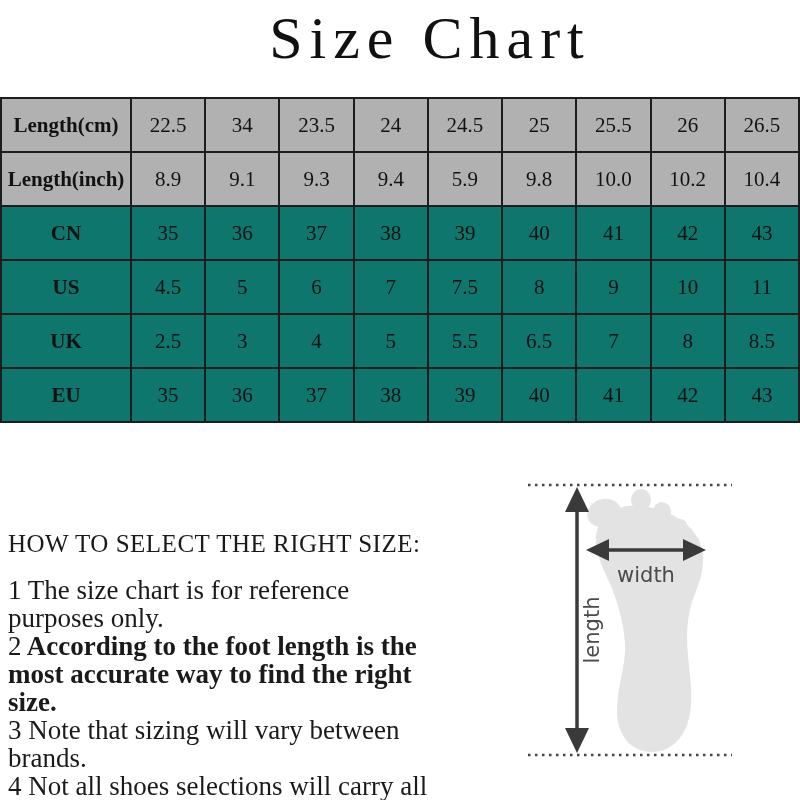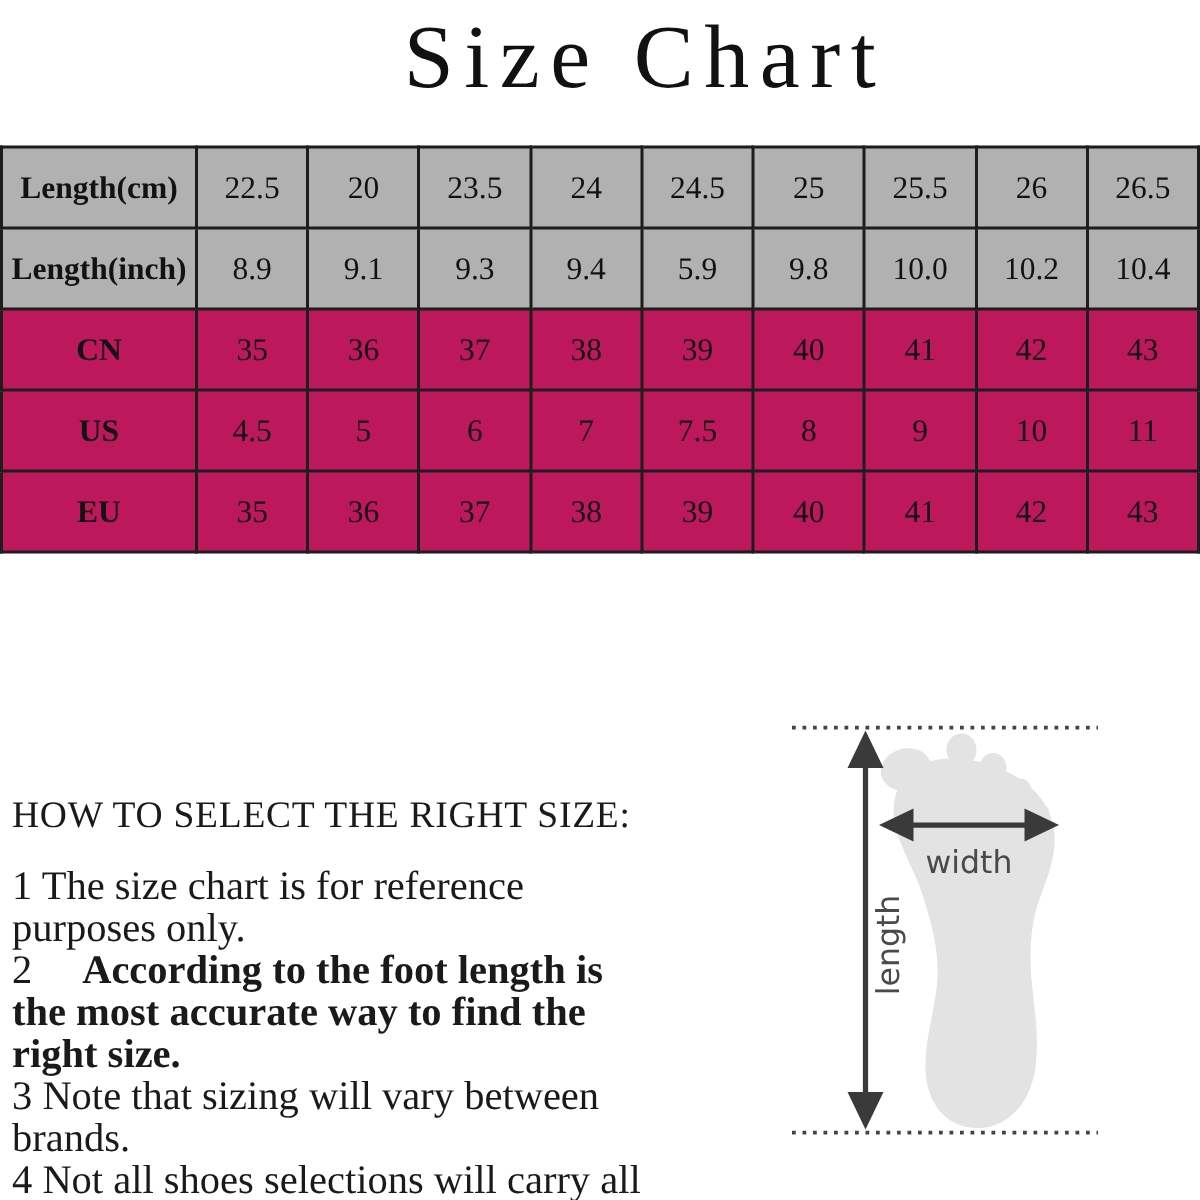--- a/index.html
+++ b/index.html
@@ -12,33 +12,33 @@
     text-align:center; font-size:60px; font-weight:normal; letter-spacing:7px;
     color:#111; white-space:nowrap;padding-left:30px;
   }
   .size-table {
     position:absolute; top:97px; left:0; width:800px;
     border-collapse:collapse; table-layout:fixed;
   }
   .size-table td {
     border:2px solid #1d1d1d; height:52px; padding:0;
     text-align:center; vertical-align:middle;
-    font-size:21px; background:#be185d; color:#121212;
+    font-size:21px; background:#0f766e; color:#121212;
   }
   .size-table td.row-label { font-weight:bold; font-size:21px;margin-top:20px; }
   .size-table col.label-col { width:130px; }
   .size-table tr.header-row td { background:#b1b1b1; }
   .guide { position:absolute; left:8px; top:530px; width:436px; }
   .guide-heading {
     margin:0 0 18px 0; font-size:25px; font-weight:normal;
     letter-spacing:0.5px; color:#1a1a1a; white-space:nowrap;
   }
   .guide-item { font-size:27px; line-height:28px; color:#1a1a1a; }
   .guide-item .num { font-weight:normal; }
-  .guide-item.bold .txt { font-weight:bold;margin-left:28px; }
+  .guide-item.bold .txt { font-weight:bold; }
   .foot-diagram { position:absolute; left:500px; top:460px; width:300px; height:340px; }
   .diagram-label {
     font-family:"DejaVu Sans", sans-serif; font-size:21px; fill:#4a4a4a;
   }
 </style>
 </head>
 <body>
 
 <h1 class="title">Size Chart</h1>
 
@@ -52,21 +52,21 @@
       <col>
       <col>
       <col>
       <col>
       <col>
   </colgroup>
   <tbody id="table-body">
       <tr class="header-row">
         <td class="row-label">Length(cm)</td>
         <td>22.5</td>
-        <td>20</td>
+        <td>34</td>
         <td>23.5</td>
         <td>24</td>
         <td>24.5</td>
         <td>25</td>
         <td>25.5</td>
         <td>26</td>
         <td>26.5</td>
       </tr>
       <tr class="header-row">
         <td class="row-label">Length(inch)</td>
@@ -96,20 +96,32 @@
         <td class="row-label">US</td>
         <td>4.5</td>
         <td>5</td>
         <td>6</td>
         <td>7</td>
         <td>7.5</td>
         <td>8</td>
         <td>9</td>
         <td>10</td>
         <td>11</td>
+      </tr>
+      <tr>
+        <td class="row-label">UK</td>
+        <td>2.5</td>
+        <td>3</td>
+        <td>4</td>
+        <td>5</td>
+        <td>5.5</td>
+        <td>6.5</td>
+        <td>7</td>
+        <td>8</td>
+        <td>8.5</td>
       </tr>
       <tr>
         <td class="row-label">EU</td>
         <td>35</td>
         <td>36</td>
         <td>37</td>
         <td>38</td>
         <td>39</td>
         <td>40</td>
         <td>41</td>

